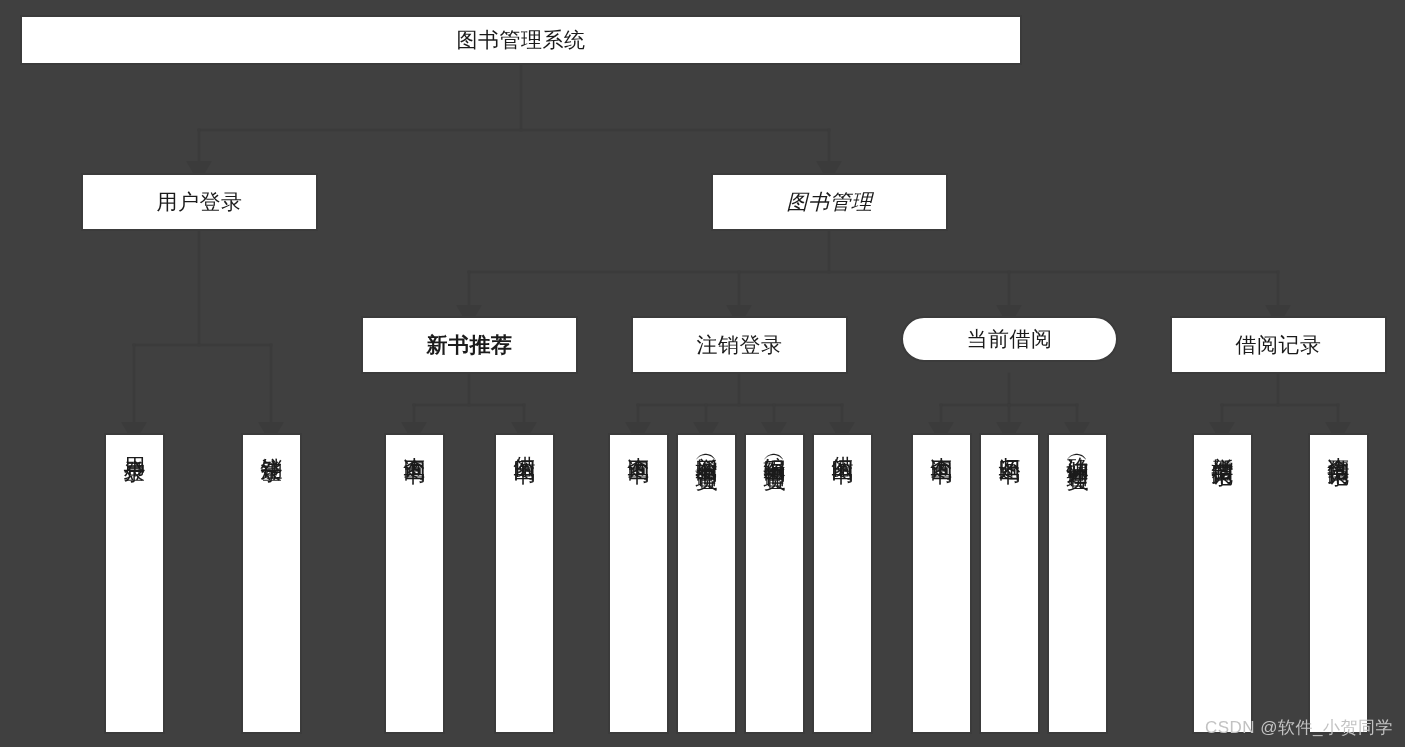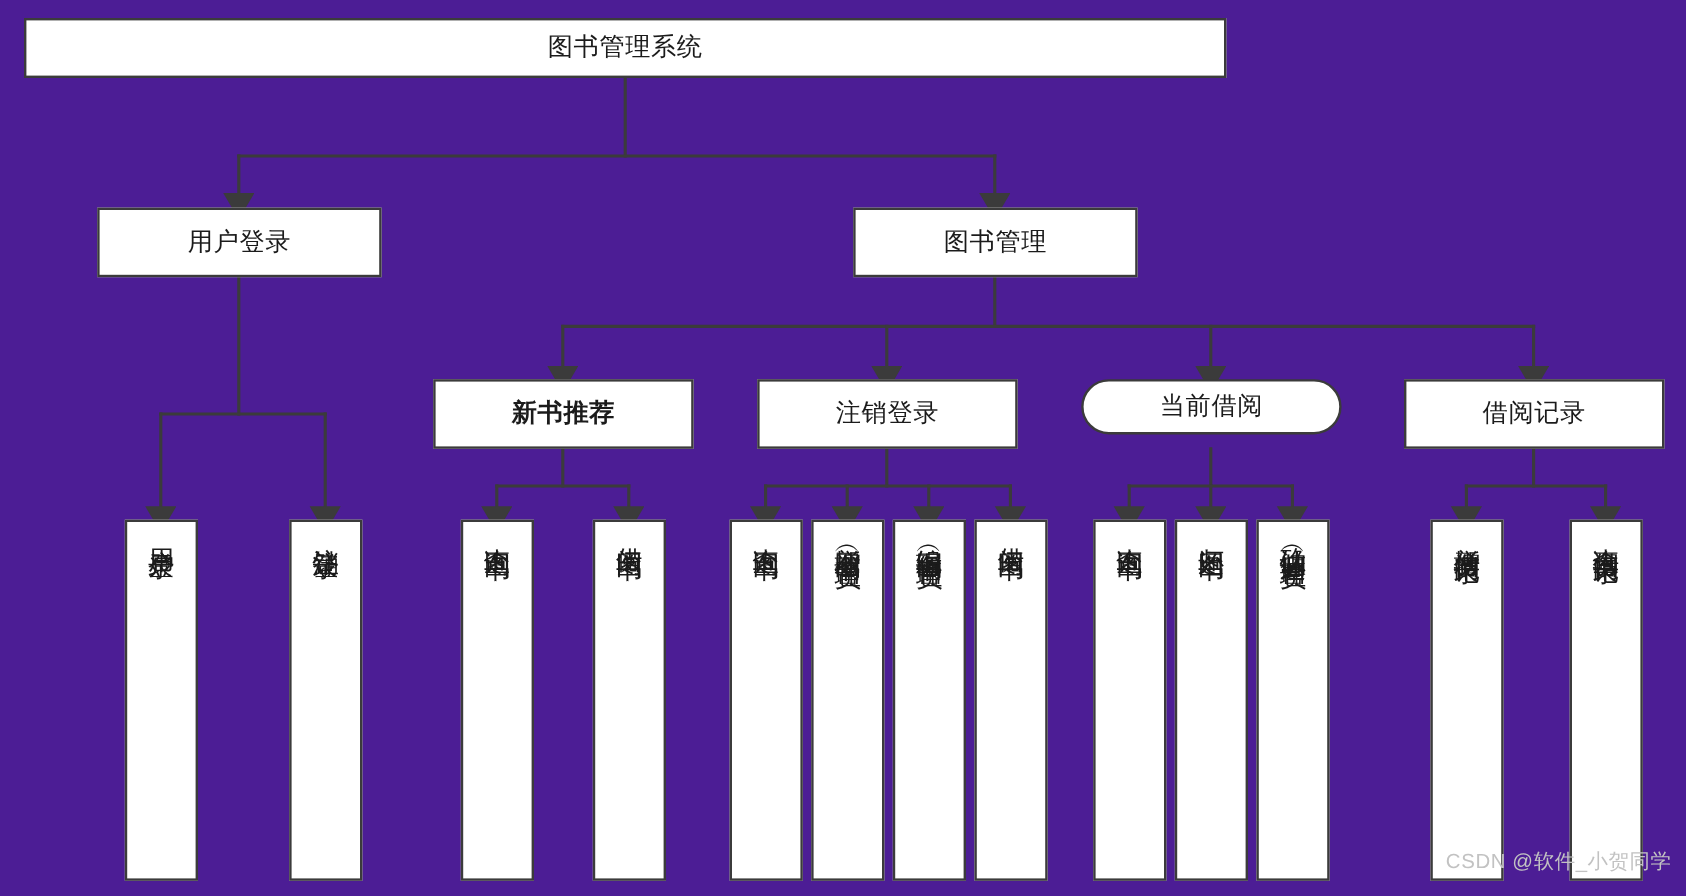--- a/index.html
+++ b/index.html
@@ -8,21 +8,21 @@
     padding: 0;
     background: #ffffff;
   }
   body {
     font-family: "Liberation Sans", "DejaVu Sans", sans-serif;
   }
   #canvas {
     position: relative;
     width: 1405px;
     height: 747px;
-    background: #4c1d95;
+    background: #404040;
     overflow: hidden;
   }
   #wires {
     position: absolute;
     left: 0;
     top: 0;
     width: 1405px;
     height: 747px;
     pointer-events: none;
   }
@@ -56,21 +56,21 @@
     text-orientation: upright;
     font-size: 22px;
     line-height: 1.08;
     letter-spacing: 2px;
     height: auto;
     max-height: 290px;
   }
   #watermark {
     position: absolute;
     right: 12px;
-    bottom: 18px;
+    bottom: 8px;
     font-size: 17px;
     color: #c2c2c2;
     letter-spacing: 0.5px;
     z-index: 5;
     white-space: nowrap;
     margin-top: 18px;
   }
 </style>
 </head>
 <body>
@@ -127,21 +127,21 @@
     </g>
   </svg>
 
   <div class="node horiz" style="left:20px; top:15px; width:1002px; height:50px;">
     <span class="lbl">图书管理系统</span>
   </div>
 
   <div class="node horiz" style="left:81px; top:173px; width:237px; height:58px;">
     <span class="lbl">用户登录</span>
   </div>
-  <div class="node horiz" style="left:711px; top:173px; width:237px; height:58px;">
+  <div class="node horiz" style="left:711px; top:173px; width:237px; height:58px;font-style:italic;">
     <span class="lbl">图书管理</span>
   </div>
 
   <div class="node horiz" style="left:361px; top:316px; width:217px; height:58px;font-weight:bold;">
     <span class="lbl">新书推荐</span>
   </div>
   <div class="node horiz" style="left:631px; top:316px; width:217px; height:58px;">
     <span class="lbl">注销登录</span>
   </div>
   <div class="node horiz" style="left:901px; top:316px; width:217px; height:46px;border-radius:23px;">

